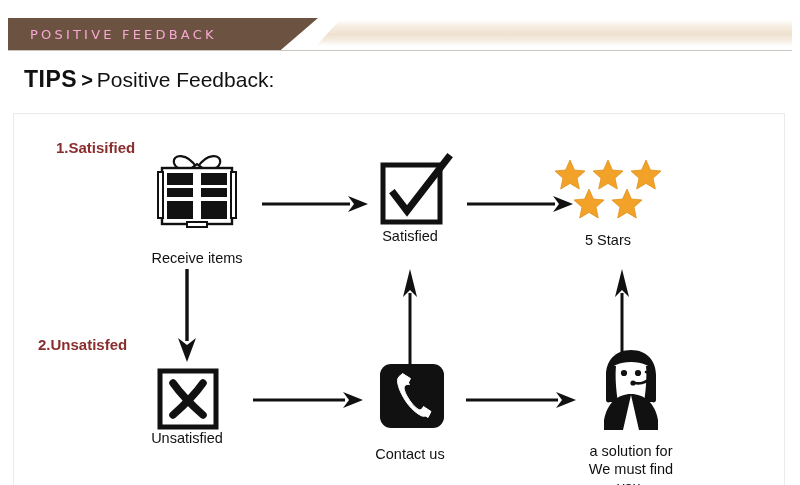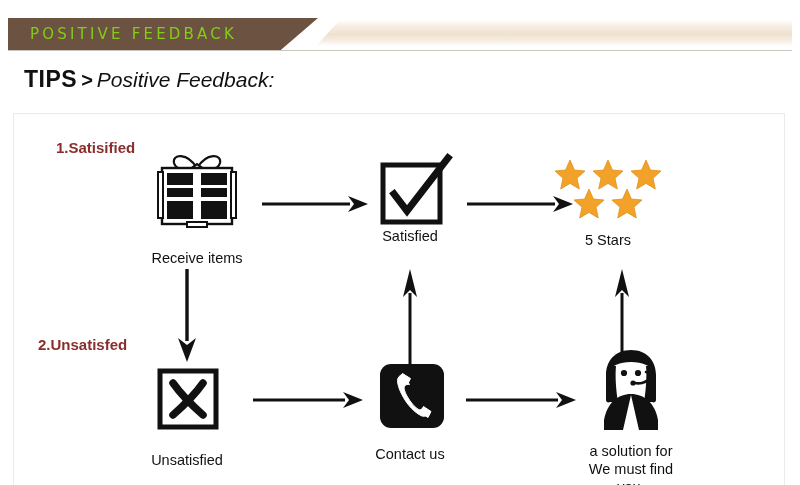--- a/index.html
+++ b/index.html
@@ -29,22 +29,22 @@
     left: 8px;
     top: 0;
     width: 310px;
     height: 32px;
     background: #6c5240;
     clip-path: polygon(0 0, 100% 0, 88% 100%, 0 100%);
     display: flex;
     align-items: center;
   }
   .banner-title {
-    color: #84cc16;
-    font-size: 15px;
+    color: #f9a8d4;
+    font-size: 13px;
     letter-spacing: 3.2px;
     padding-left: 22px;
     font-weight: 400;
     white-space: nowrap;
     font-family: "DejaVu Sans", sans-serif;
   }
   .banner-cream {
     position: absolute;
     left: 316px;
     top: 2px;
@@ -70,21 +70,21 @@
   
   .subtitle {
     position: absolute;
     left: 24px;
     top: 66px;
     font-size: 21px;
     white-space: nowrap;
   }
   .subtitle .tips { font-weight: bold; font-size: 23px; letter-spacing: 0.5px; }
   .subtitle .gt   { font-weight: bold; font-size: 20px; padding: 0 4px; }
-  .subtitle .rest { font-weight: 400; font-size: 21px; font-style: italic; }
+  .subtitle .rest { font-weight: 400; font-size: 21px; }
 
   
   .content {
     position: absolute;
     left: 13px;
     top: 113px;
     width: 772px;
     height: 382px;
     border: 1px solid #eceaea;
     box-sizing: border-box;
@@ -249,21 +249,21 @@
   </div>
 
   <div class="node" style="left:113px; top:253px; width:120px;">
     <div class="sqbox">
       <svg width="64" height="64" viewBox="0 0 64 64">
         <rect x="4" y="4" width="56" height="56" fill="#fff" stroke="#111" stroke-width="5"></rect>
         <path d="M17 16 C24 26, 30 33, 47 48" fill="none" stroke="#111" stroke-width="7.5" stroke-linecap="round"></path>
         <path d="M47 16 C40 26, 34 33, 17 48" fill="none" stroke="#111" stroke-width="7.5" stroke-linecap="round"></path>
       </svg>
     </div>
-    <div class="node-label" style="margin-top:22px;">Unsatisfied</div>
+    <div class="node-label" style="margin-top:0;">Unsatisfied</div>
   </div>
 
   <div class="arrow" style="left:239px; top:278px;">
     <svg width="110" height="16" viewBox="0 0 110 16">
       <line x1="0" y1="8" x2="92" y2="8" stroke="#111" stroke-width="3"></line>
       <path d="M90 0 L110 8 L90 16 L96 8 Z" fill="#111"></path>
     </svg>
   </div>
 
   <div class="node" style="left:336px; top:250px; width:120px;">

